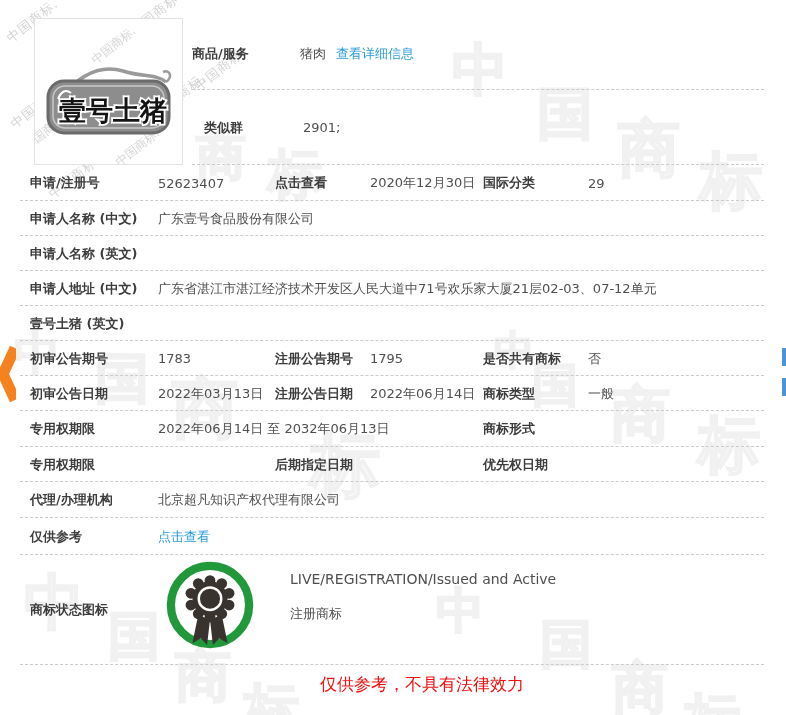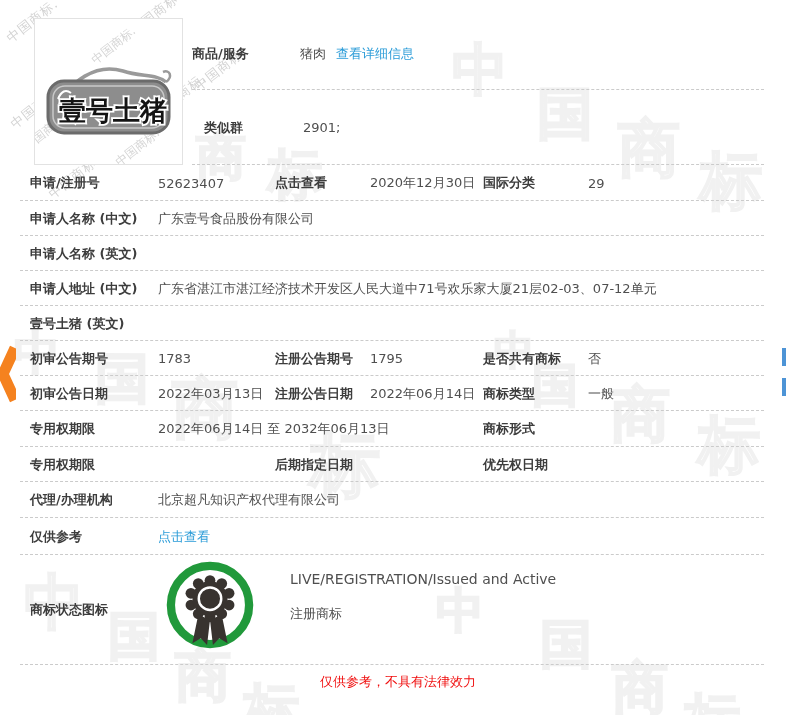--- a/index.html
+++ b/index.html
@@ -38,21 +38,21 @@
   
   #logo-box{
     position:absolute;left:34px;top:18px;width:149px;height:147px;
     border:1px solid #e2e2e2;background:#fff;z-index:2;box-sizing:border-box;
   }
   
   #status-icon{position:absolute;left:166px;top:4px;}
   .status-line1{position:absolute;left:290px;top:16px;font-size:14px;color:#4f4f4f;}
   .status-line2{position:absolute;left:290px;top:50px;font-size:13px;color:#4f4f4f;}
   
-  #disclaimer{position:absolute;left:320px;top:673px;font-size:13px;color:#f01010;z-index:1;}
+  #disclaimer{position:absolute;left:320px;top:673px;font-size:17px;color:#f01010;z-index:1;}
   
   #left-chevron{position:absolute;left:0;top:345px;z-index:3;}
   .blue-bar{position:absolute;right:0;width:4px;height:18px;background:#4d94d6;z-index:3;}
 </style>
 </head>
 <body>
 
 <div id="wm-layer">
     <div class="wm-big" style="left: 452px; top: 42px; font-size: 56px;">中</div>
     <div class="wm-big" style="left: 537px; top: 86px; font-size: 56px;">国</div>

